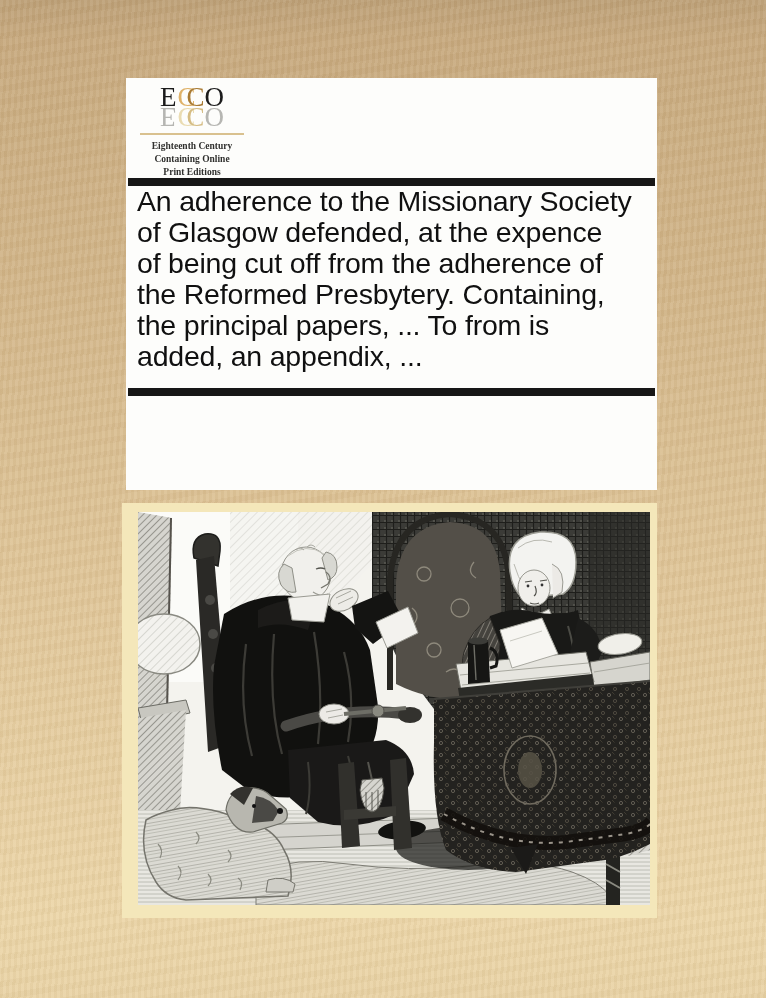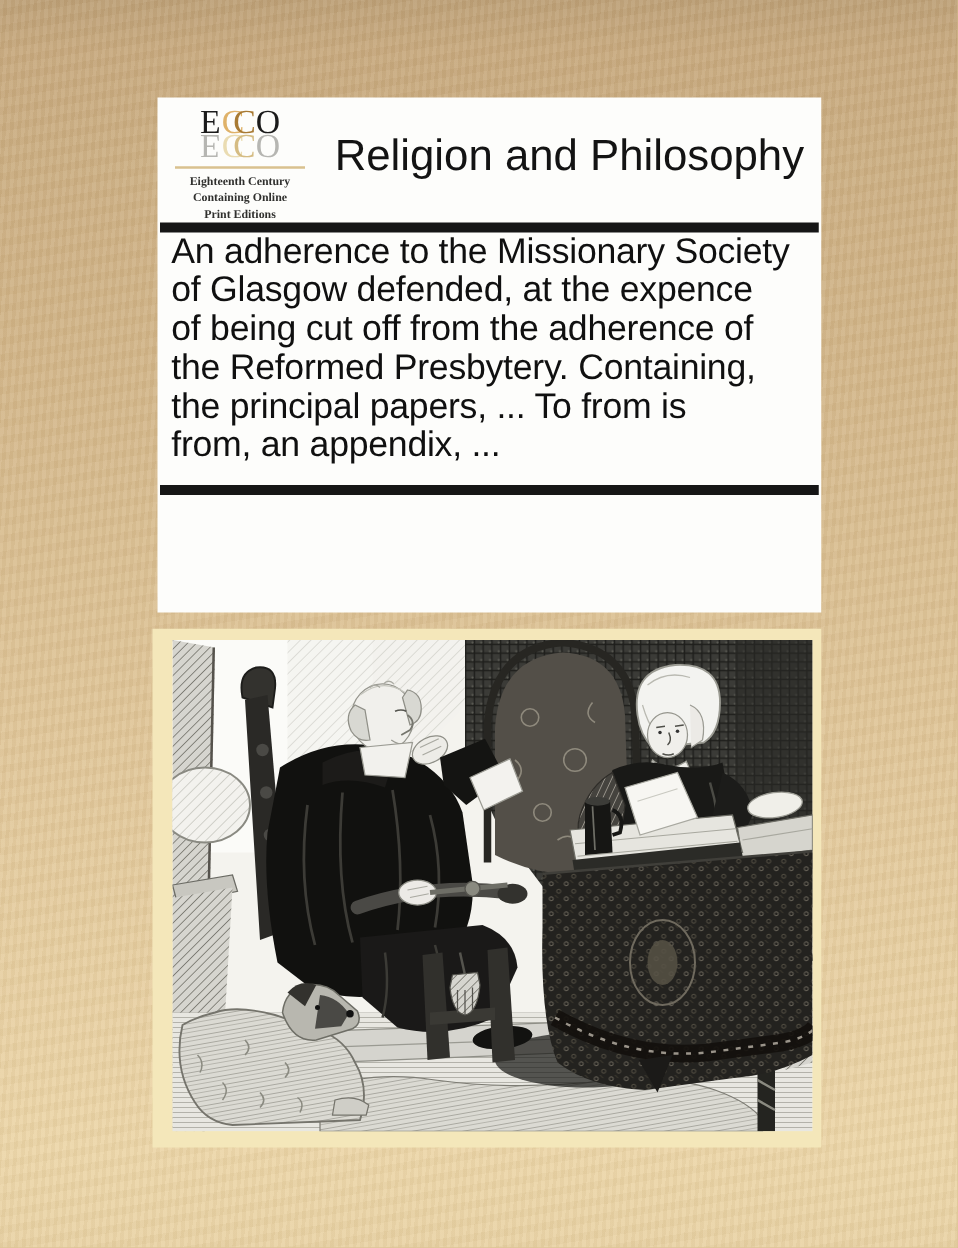--- a/index.html
+++ b/index.html
@@ -60,32 +60,31 @@
           <span class="l-e">E</span><span class="l-c1">C</span><span class="l-c2">C</span><span class="l-o">O</span>
         </div>
         <div class="ecco-word ecco-mirror">
           <span class="l-e">E</span><span class="l-c1">C</span><span class="l-c2">C</span><span class="l-o">O</span>
         </div>
         <div class="logo-divider"></div>
         <div class="tagline">Eighteenth Century</div>
         <div class="tagline">Containing Online</div>
         <div class="tagline">Print Editions</div>
       </div>
-      <div class="category">Religion and Philosophy</div>
     </div>
 
     <div class="bar"></div>
 
     <div class="title-block">
       <div class="title-line">An adherence to the Missionary Society</div>
       <div class="title-line">of Glasgow defended, at the expence</div>
       <div class="title-line">of being cut off from the adherence of</div>
       <div class="title-line">the Reformed Presbytery. Containing,</div>
       <div class="title-line">the principal papers, ... To from is</div>
-      <div class="title-line">from, an appendix, ...</div>
+      <div class="title-line">added, an appendix, ...</div>
     </div>
 
     <div class="bar"></div>
   </div>
 
   <div class="plate">
     <svg viewBox="0 0 512 393" role="img" aria-label="Engraving: an elderly clergyman seated in a carved armchair, chin resting on his hand, beside a woman in a white cap seated at a carpet-covered table with books, papers and a tankard; a shaggy dog lies on the floor at lower left">
       <defs>
         <pattern id="pLight" width="6" height="6" patternUnits="userSpaceOnUse" patternTransform="rotate(45)">
           <rect width="6" height="6" fill="#f3f2ee"></rect>

